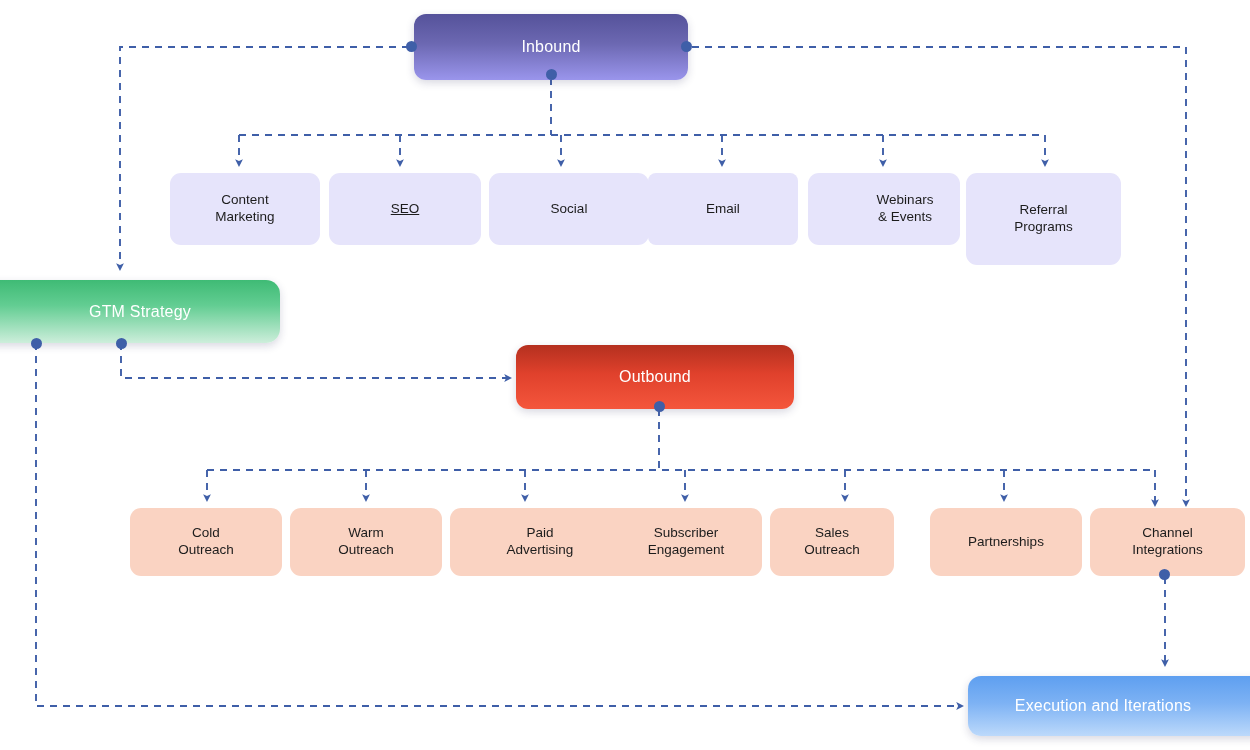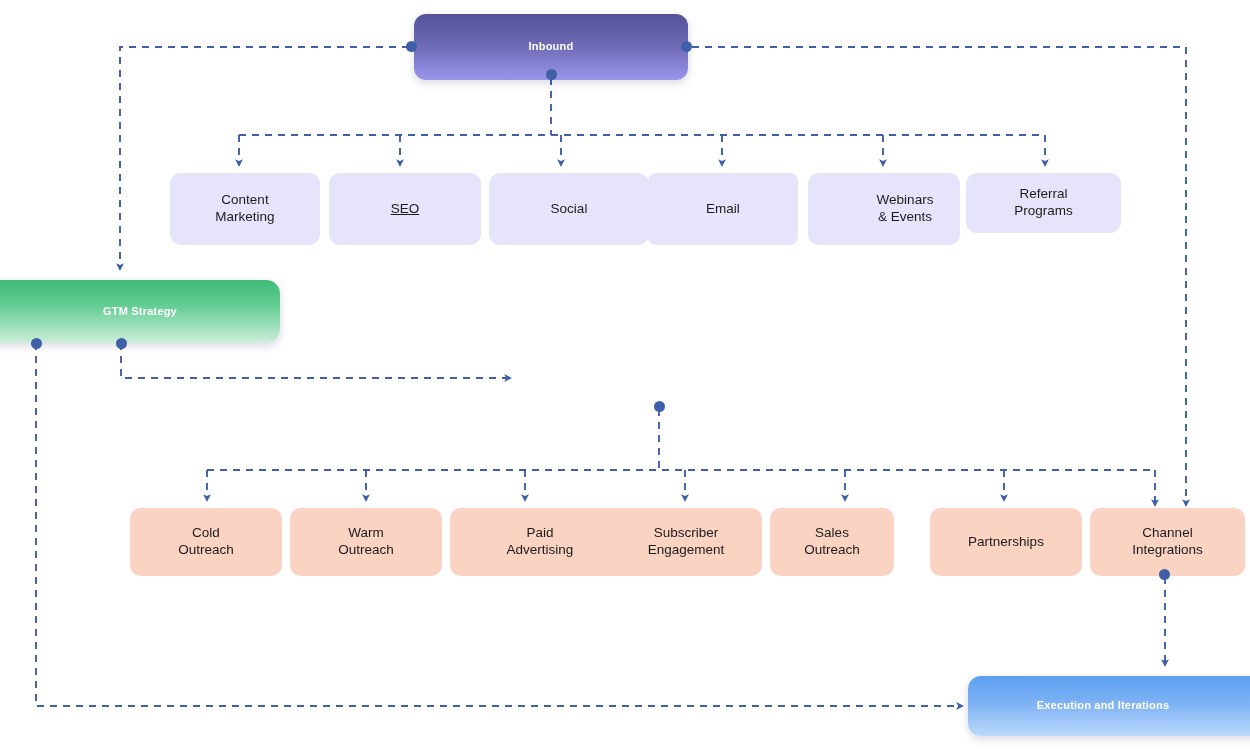--- a/index.html
+++ b/index.html
@@ -4,21 +4,21 @@
 <style>
   html,body{margin:0;padding:0;background:#ffffff;}
   body{width:1250px;height:750px;overflow:hidden;font-family:"Liberation Sans",sans-serif;}
   #canvas{position:relative;width:1250px;height:750px;background:#ffffff;}
 
   svg.edges{position:absolute;left:0;top:0;width:1250px;height:750px;pointer-events:none;}
 
   .node{position:absolute;box-sizing:border-box;display:flex;align-items:center;justify-content:center;
         text-align:center;border-radius:12px;line-height:1.25;}
 
-  .trunk{font-size:11px;font-weight:700;color:#ffffff;letter-spacing:.2px;
+  .trunk{font-size:16px;font-weight:400;color:#ffffff;letter-spacing:.2px;
          box-shadow:0 3px 9px rgba(40,40,90,.18);}
 
   .leaf{font-size:13.5px;font-weight:400;color:#1c1c1c;border-radius:11px;}
 
   .n-inbound{left:414px;top:14px;width:274px;height:66px;
     background:linear-gradient(180deg,#55529a 0%,#6c68b2 45%,#9a95ec 100%);}
   .n-gtm{left:-60px;top:280px;width:340px;height:63px;border-radius:14px;
     background:linear-gradient(180deg,#3fbb75 0%,#62cd92 40%,#cdeedb 100%);
     justify-content:center;padding-left:60px;}
   .n-outbound{left:516px;top:345px;width:278px;height:64px;
@@ -88,20 +88,23 @@
       <path d="M1165,577 L1165,663" marker-end="url(#ah)"></path>
     </g>
   </svg>
 
   <div class="node trunk n-inbound">
     <span>Inbound</span>
   </div>
   <div class="node trunk n-gtm">
     <span>GTM Strategy</span>
   </div>
+  <div class="node trunk n-outbound">
+    <span>Outbound</span>
+  </div>
   <div class="node trunk n-exec">
     <span>Execution and Iterations</span>
   </div>
 
   <div class="port p11" style="left:406px;top:41px;"></div>
   <div class="port p11" style="left:681px;top:41px;"></div>
   <div class="port p11" style="left:546px;top:69px;"></div>
   <div class="port p11" style="left:31px;top:338px;"></div>
   <div class="port p11" style="left:116px;top:338px;"></div>
   <div class="port p11" style="left:654px;top:401px;"></div>
@@ -116,21 +119,21 @@
       </div>
       <div class="node leaf leaf-in" style="left: 489px; top: 173px; width: 160px; height: 72px;">
         <span>Social</span>
       </div>
       <div class="node leaf leaf-in" style="left: 648px; top: 173px; width: 150px; height: 72px; border-radius: 8px;">
         <span>Email</span>
       </div>
       <div class="node leaf leaf-in" style="left: 808px; top: 173px; width: 152px; height: 72px; padding-left: 42px;">
         <span>Webinars<br>&amp; Events</span>
       </div>
-      <div class="node leaf leaf-in" style="left: 966px; top: 173px; width: 155px; height: 60px;">
+      <div class="node leaf leaf-in" style="left: 966px; top: 173px; width: 155px; height: 92px;">
         <span>Referral<br>Programs</span>
       </div>
       <div class="node leaf leaf-out" style="left: 130px; top: 508px; width: 152px; height: 68px;">
         <span>Cold<br>Outreach</span>
       </div>
       <div class="node leaf leaf-out" style="left: 290px; top: 508px; width: 152px; height: 68px;">
         <span>Warm<br>Outreach</span>
       </div>
       <div class="node leaf leaf-out" style="left: 450px; top: 508px; width: 180px; height: 68px;">
         <span>Paid<br>Advertising</span>

